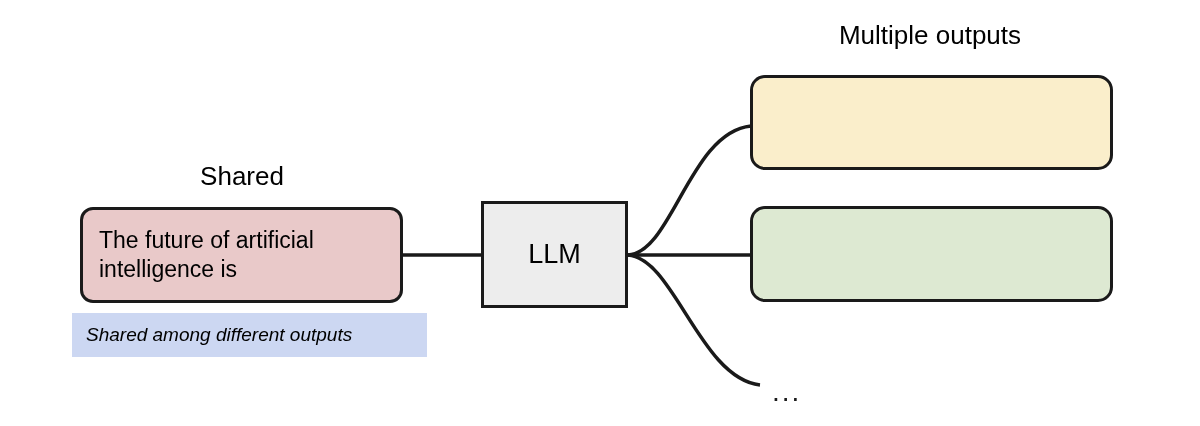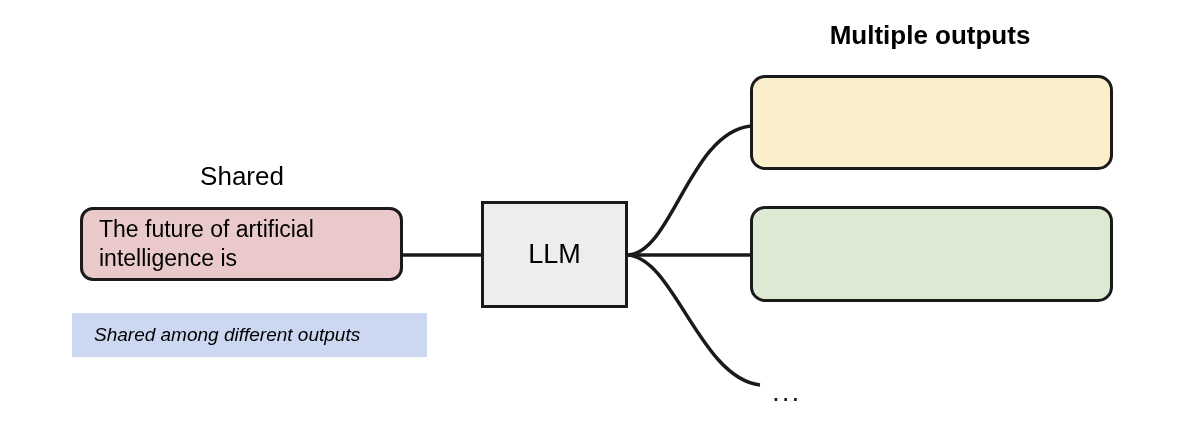--- a/index.html
+++ b/index.html
@@ -26,21 +26,21 @@
     position: absolute;
     box-sizing: border-box;
     border: 3px solid #1a1a1a;
     display: flex;
     align-items: center;
   }
   .prompt-box {
     left: 80px;
     top: 207px;
     width: 323px;
-    height: 74px;
+    height: 96px;
     border-radius: 13px;
     background: #e9c9c9;
     padding: 16px 16px;
   }
   .prompt-text {
     font-size: 23px;
     line-height: 29px;
     color: #000000;
     white-space: pre-line;
   }
@@ -82,39 +82,37 @@
     background: #ccd7f2;
     display: flex;
     align-items: center;
     padding-left: 14px;
     box-sizing: border-box;
   }
   .banner-text {
     font-size: 19px;
     font-style: italic;
     color: #000000;
-    margin-left: 8px;
   }
   .label {
     position: absolute;
     font-size: 26px;
     color: #000000;
     text-align: center;
     white-space: nowrap;
   }
   .label-prompt {
     left: 142px;
     top: 161px;
     width: 200px;
   }
   .label-outputs {
     left: 800px;
     top: 20px;
     width: 260px;
-    font-weight: bold;
   }
   .ellipsis {
     position: absolute;
     left: 772px;
     top: 376px;
     font-size: 28px;
     letter-spacing: 2px;
     color: #1a1a1a;
   }
 </style>

